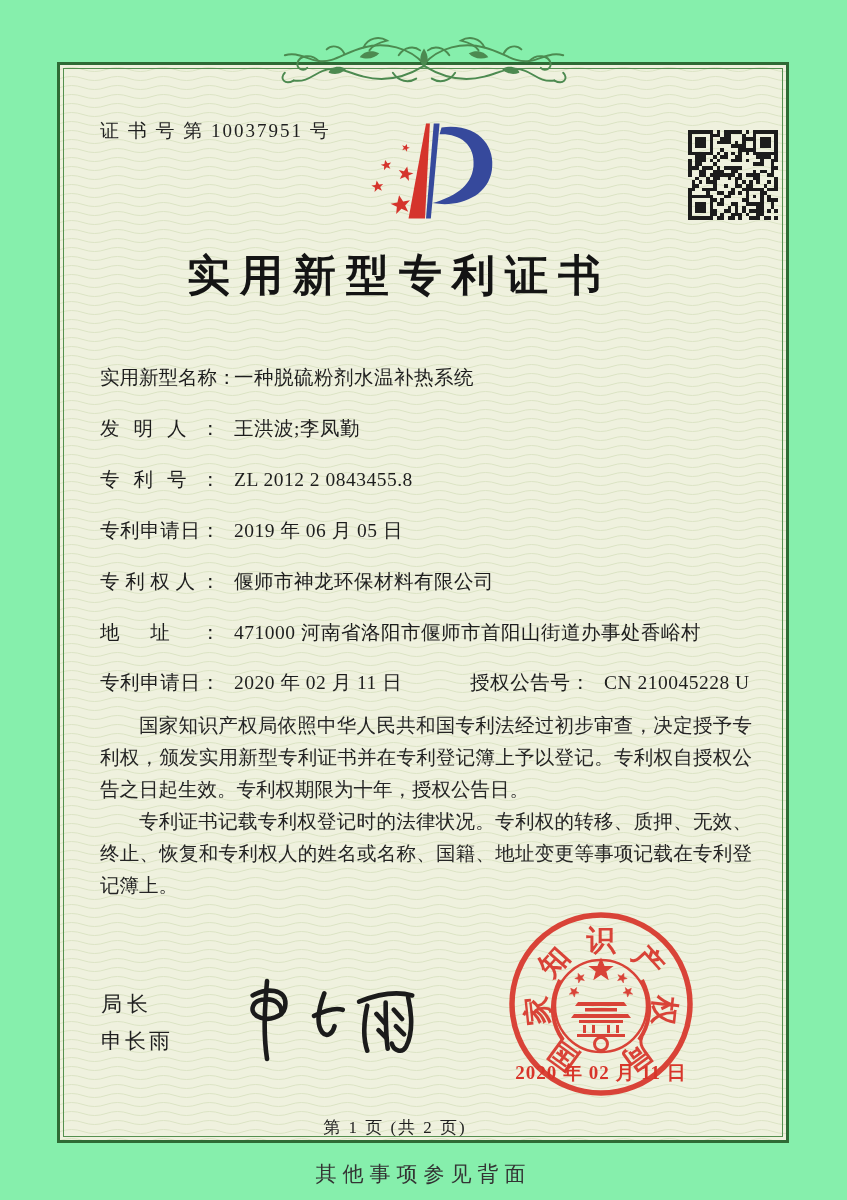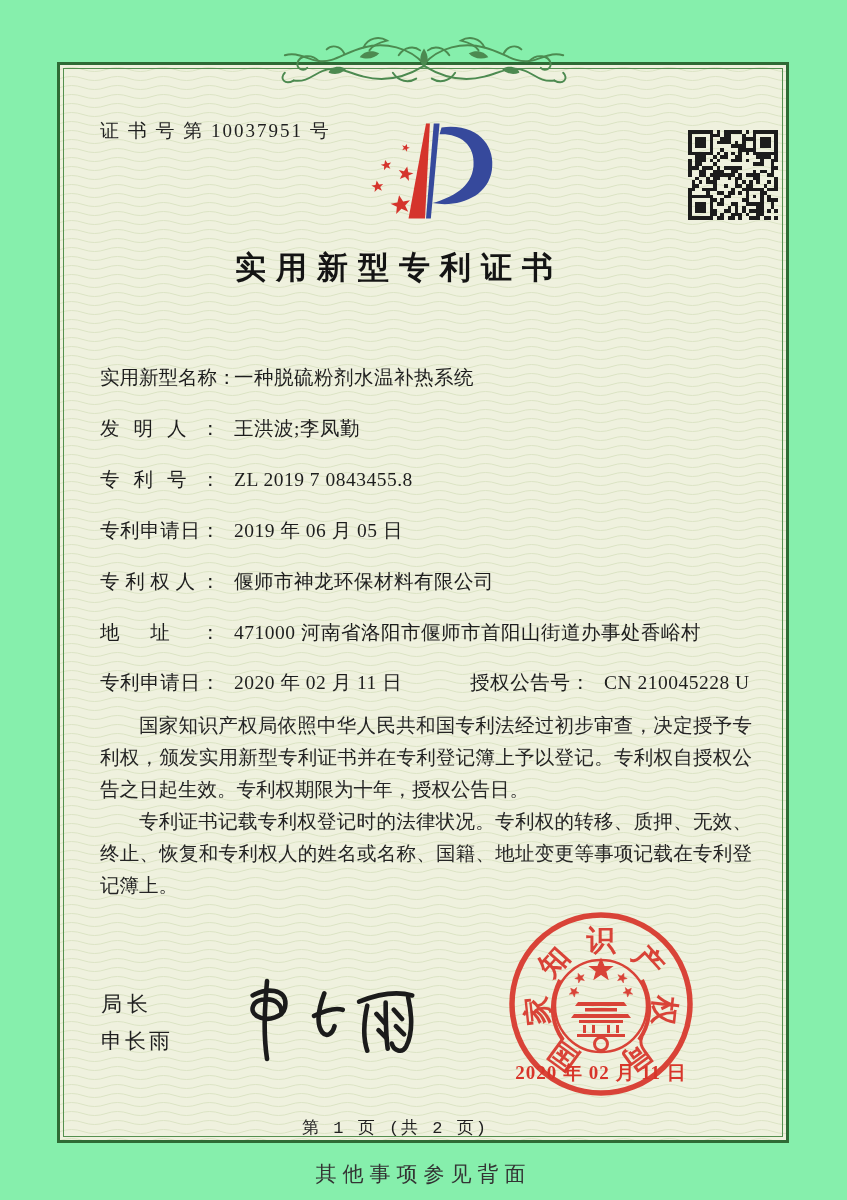--- a/index.html
+++ b/index.html
@@ -20,40 +20,40 @@
     content:"";position:absolute;inset:3px;border:1px solid #55904f;pointer-events:none;
   }
   .waves{position:absolute;inset:0;width:100%;height:100%;display:block;}
   .layer{position:absolute;inset:0;}
   .ornament{position:absolute;top:31px;left:50%;transform:translateX(-50%);width:292px;height:66px;}
   .cert-no{position:absolute;left:100px;top:118px;font-size:19px;letter-spacing:2px;white-space:nowrap;}
   .logo{position:absolute;left:342px;top:110px;width:168px;height:126px;}
   .qr{position:absolute;left:688px;top:130px;width:90px;height:90px;}
   .title{
     position:absolute;left:57px;top:247px;width:674px;text-align:center;
-    font-size:31px;font-weight:bold;letter-spacing:10px;text-indent:10px;color:#141414;
+    font-size:43px;font-weight:bold;letter-spacing:10px;text-indent:10px;color:#141414;
   }
   .row{position:absolute;left:100px;font-size:19.5px;white-space:nowrap;color:#1d1d1d;}
   .flabel{display:inline-block;width:120px;text-align:justify;text-align-last:justify;}
   .fvalue{margin-left:14px;letter-spacing:.5px;}
   .pair2{position:absolute;left:370px;top:0;}
   .paras{
     position:absolute;left:100px;top:710px;width:652px;
     font-size:19.5px;line-height:32px;text-align:justify;color:#242424;
   }
   .paras p{margin:0;text-indent:2em;}
   .director-title{position:absolute;left:101px;top:990px;font-size:21px;letter-spacing:5px;}
   .director-name{position:absolute;left:101px;top:1027px;font-size:21px;letter-spacing:3px;}
   .signature{position:absolute;left:236px;top:975px;width:195px;height:90px;}
   .seal{position:absolute;left:505px;top:908px;width:192px;height:192px;opacity:.92;}
   .seal-date{
     position:absolute;left:505px;top:1060px;width:192px;text-align:center;
     font-size:19px;color:#d8352a;font-weight:bold;letter-spacing:1px;white-space:nowrap;
   }
-  .page-ind{position:absolute;left:0;top:1116px;width:790px;text-align:center;font-size:17px;letter-spacing:2px;font-family:Liberation Mono, monospace;}
+  .page-ind{position:absolute;left:0;top:1116px;width:790px;text-align:center;font-size:17px;letter-spacing:2px;}
   .footer-note{position:absolute;left:0;top:1160px;width:847px;text-align:center;font-size:21px;letter-spacing:6px;color:#333;}
 </style>
 </head>
 <body>
 
 <div class="sheet">
 
   <div class="frame">
     <svg class="waves" xmlns="http://www.w3.org/2000/svg" preserveAspectRatio="none">
       <defs>
@@ -448,21 +448,21 @@
 
     <div class="title">实用新型专利证书</div>
 
     <div class="row" style="top:364px">
       <span class="flabel">实用新型名称：</span><span class="fvalue">一种脱硫粉剂水温补热系统</span>
     </div>
     <div class="row" style="top:415px">
       <span class="flabel">发明人：</span><span class="fvalue">王洪波;李凤勤</span>
     </div>
     <div class="row" style="top:466px">
-      <span class="flabel">专利号：</span><span class="fvalue">ZL 2019 7 0843455.8</span>
+      <span class="flabel">专利号：</span><span class="fvalue">ZL 2012 2 0843455.8</span>
     </div>
     <div class="row" style="top:517px">
       <span class="flabel">专利申请日：</span><span class="fvalue">2019 年 06 月 05 日</span>
     </div>
     <div class="row" style="top:568px">
       <span class="flabel">专利权人：</span><span class="fvalue">偃师市神龙环保材料有限公司</span>
     </div>
     <div class="row" style="top:619px">
       <span class="flabel">地址：</span><span class="fvalue">471000 河南省洛阳市偃师市首阳山街道办事处香峪村</span>
     </div>

